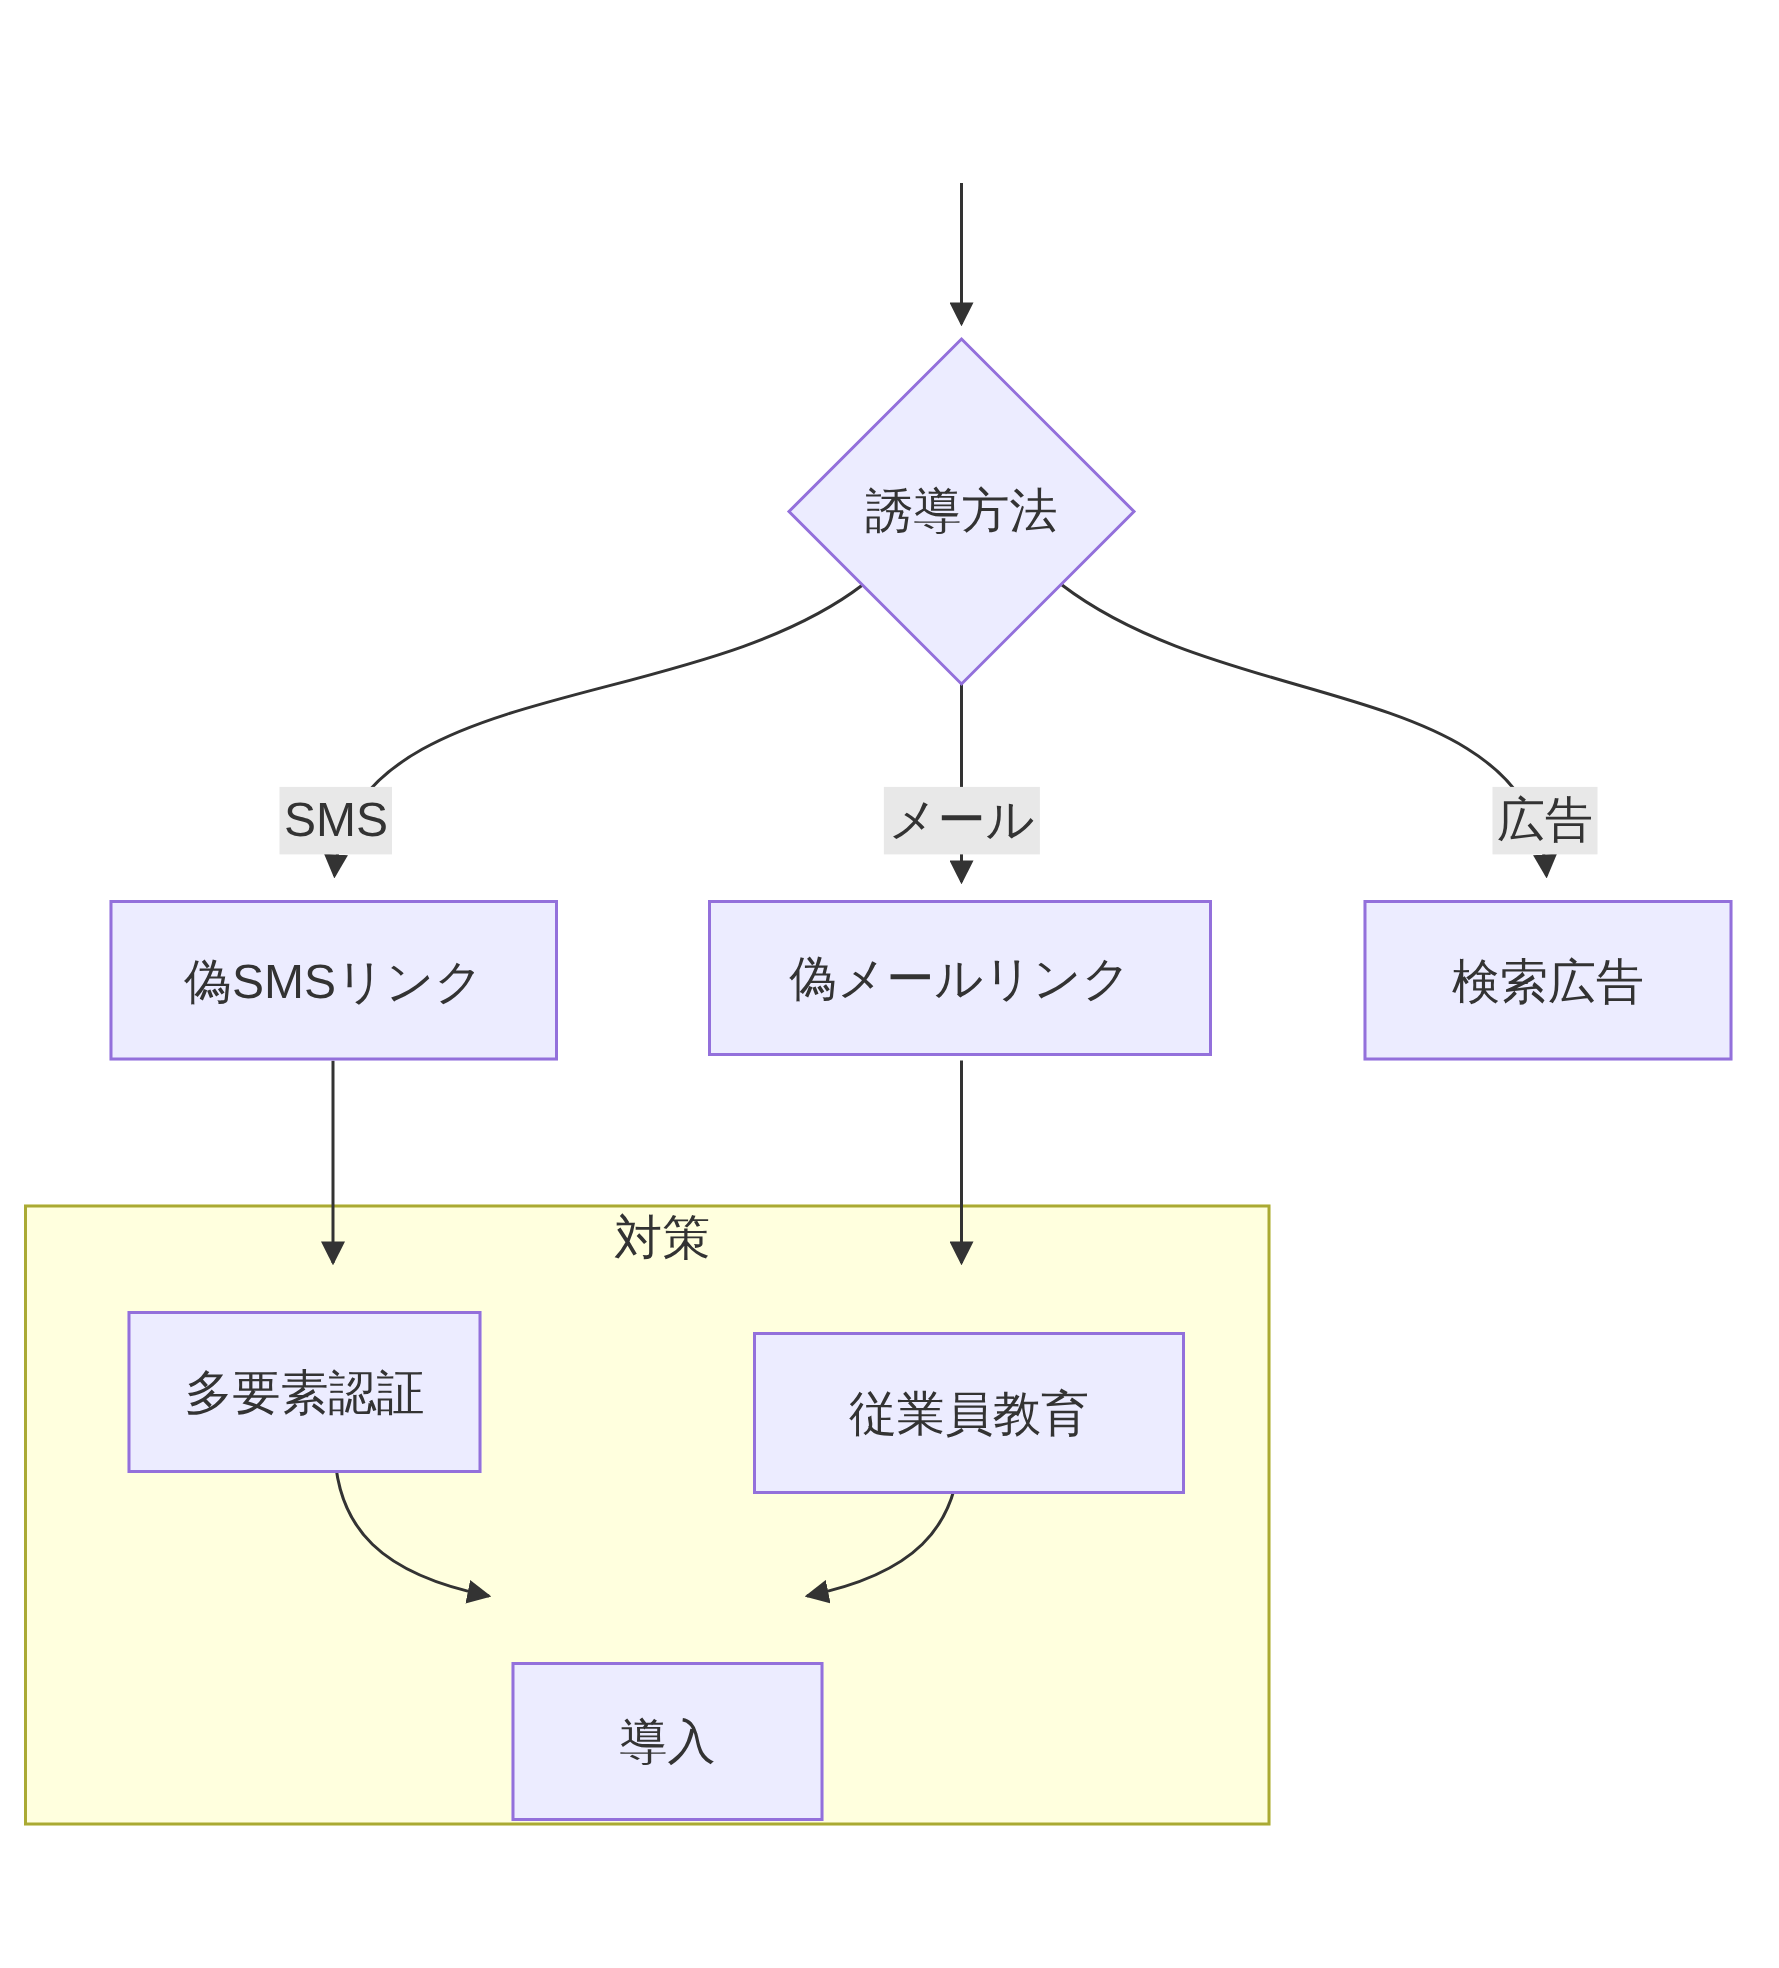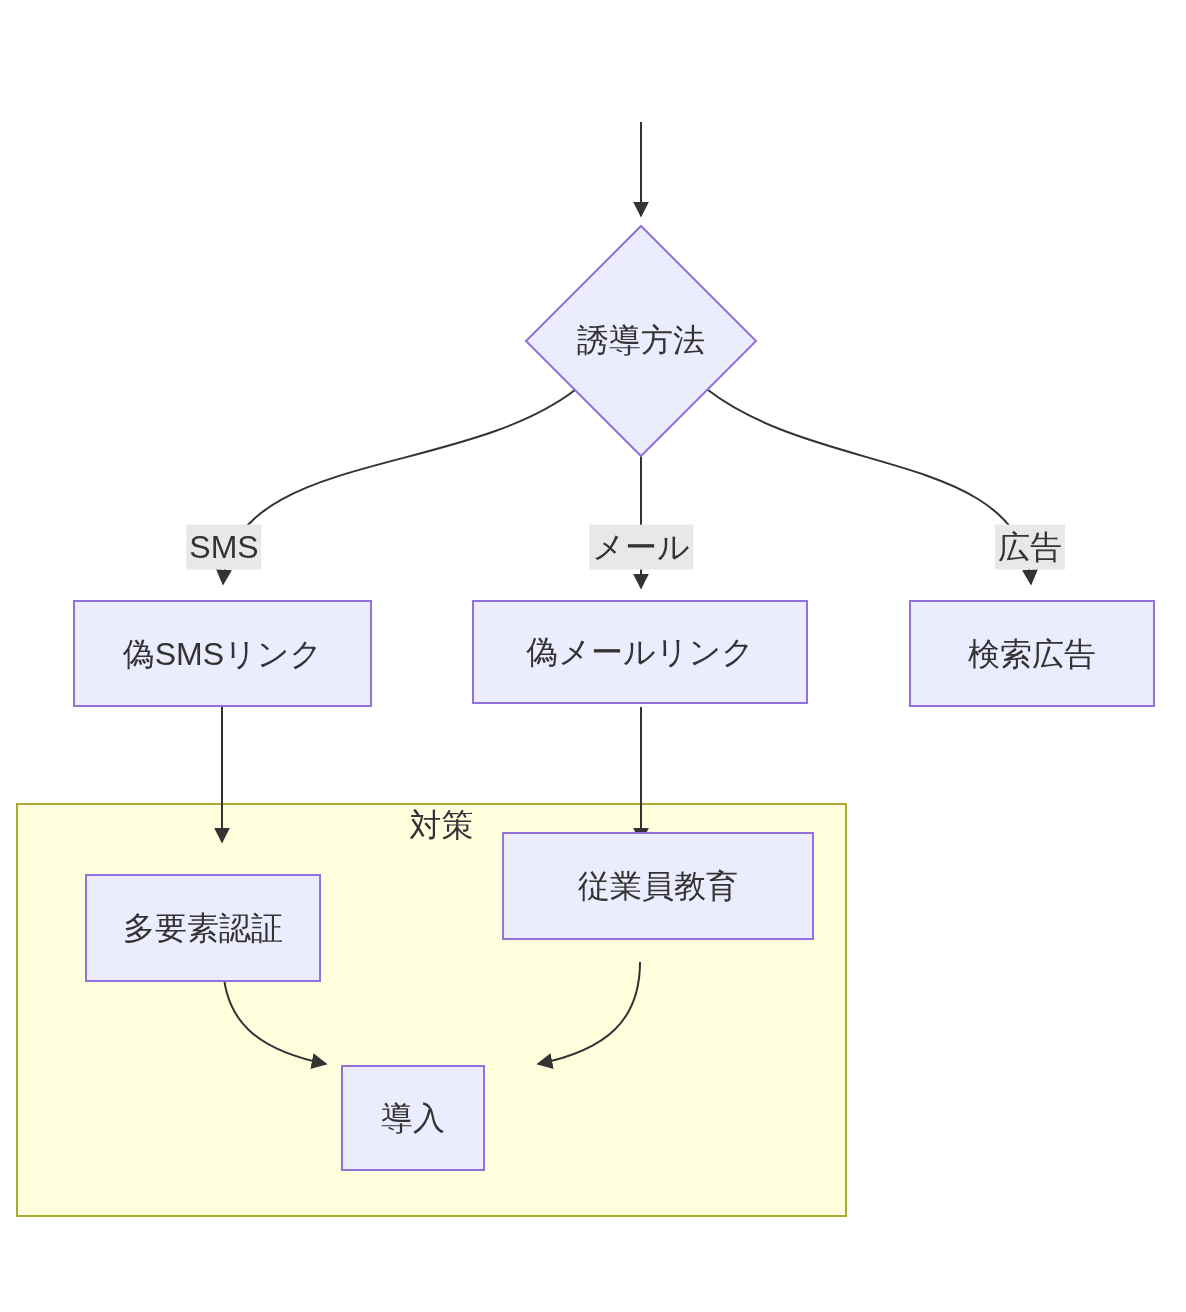--- a/index.html
+++ b/index.html
@@ -67,22 +67,22 @@
     font-size:32px;
     color:var(--text-color);
     text-align:center;
     line-height:1.25;
   }
   .node-phishing   {left:407px; top:13px;   width:468px; height:109px;}
   .node-fake-sms   {left:73px;  top:600px;  width:299px; height:107px;}
   .node-fake-mail  {left:472px; top:600px;  width:336px; height:104px;}
   .node-search-ad  {left:909px; top:600px;  width:246px; height:107px;}
   .node-mfa        {left:85px;  top:854px;  width:236px; height:108px;margin-top:20px;}
-  .node-training   {left:502px; top:832px;  width:312px; height:108px;}
-  .node-deploy     {left:341px; top:1065px; width:144px; height:106px;}
+  .node-training   {left:502px; top:888px;  width:288px; height:108px;}
+  .node-deploy     {left:341px; top:1108px; width:208px; height:106px;}
   .diamond-label{
     position:absolute;
     left:531px; top:316px;
     width:220px; height:50px;
     display:flex;
     align-items:center;
     justify-content:center;
     font-size:32px;
     color:var(--text-color);
   }

